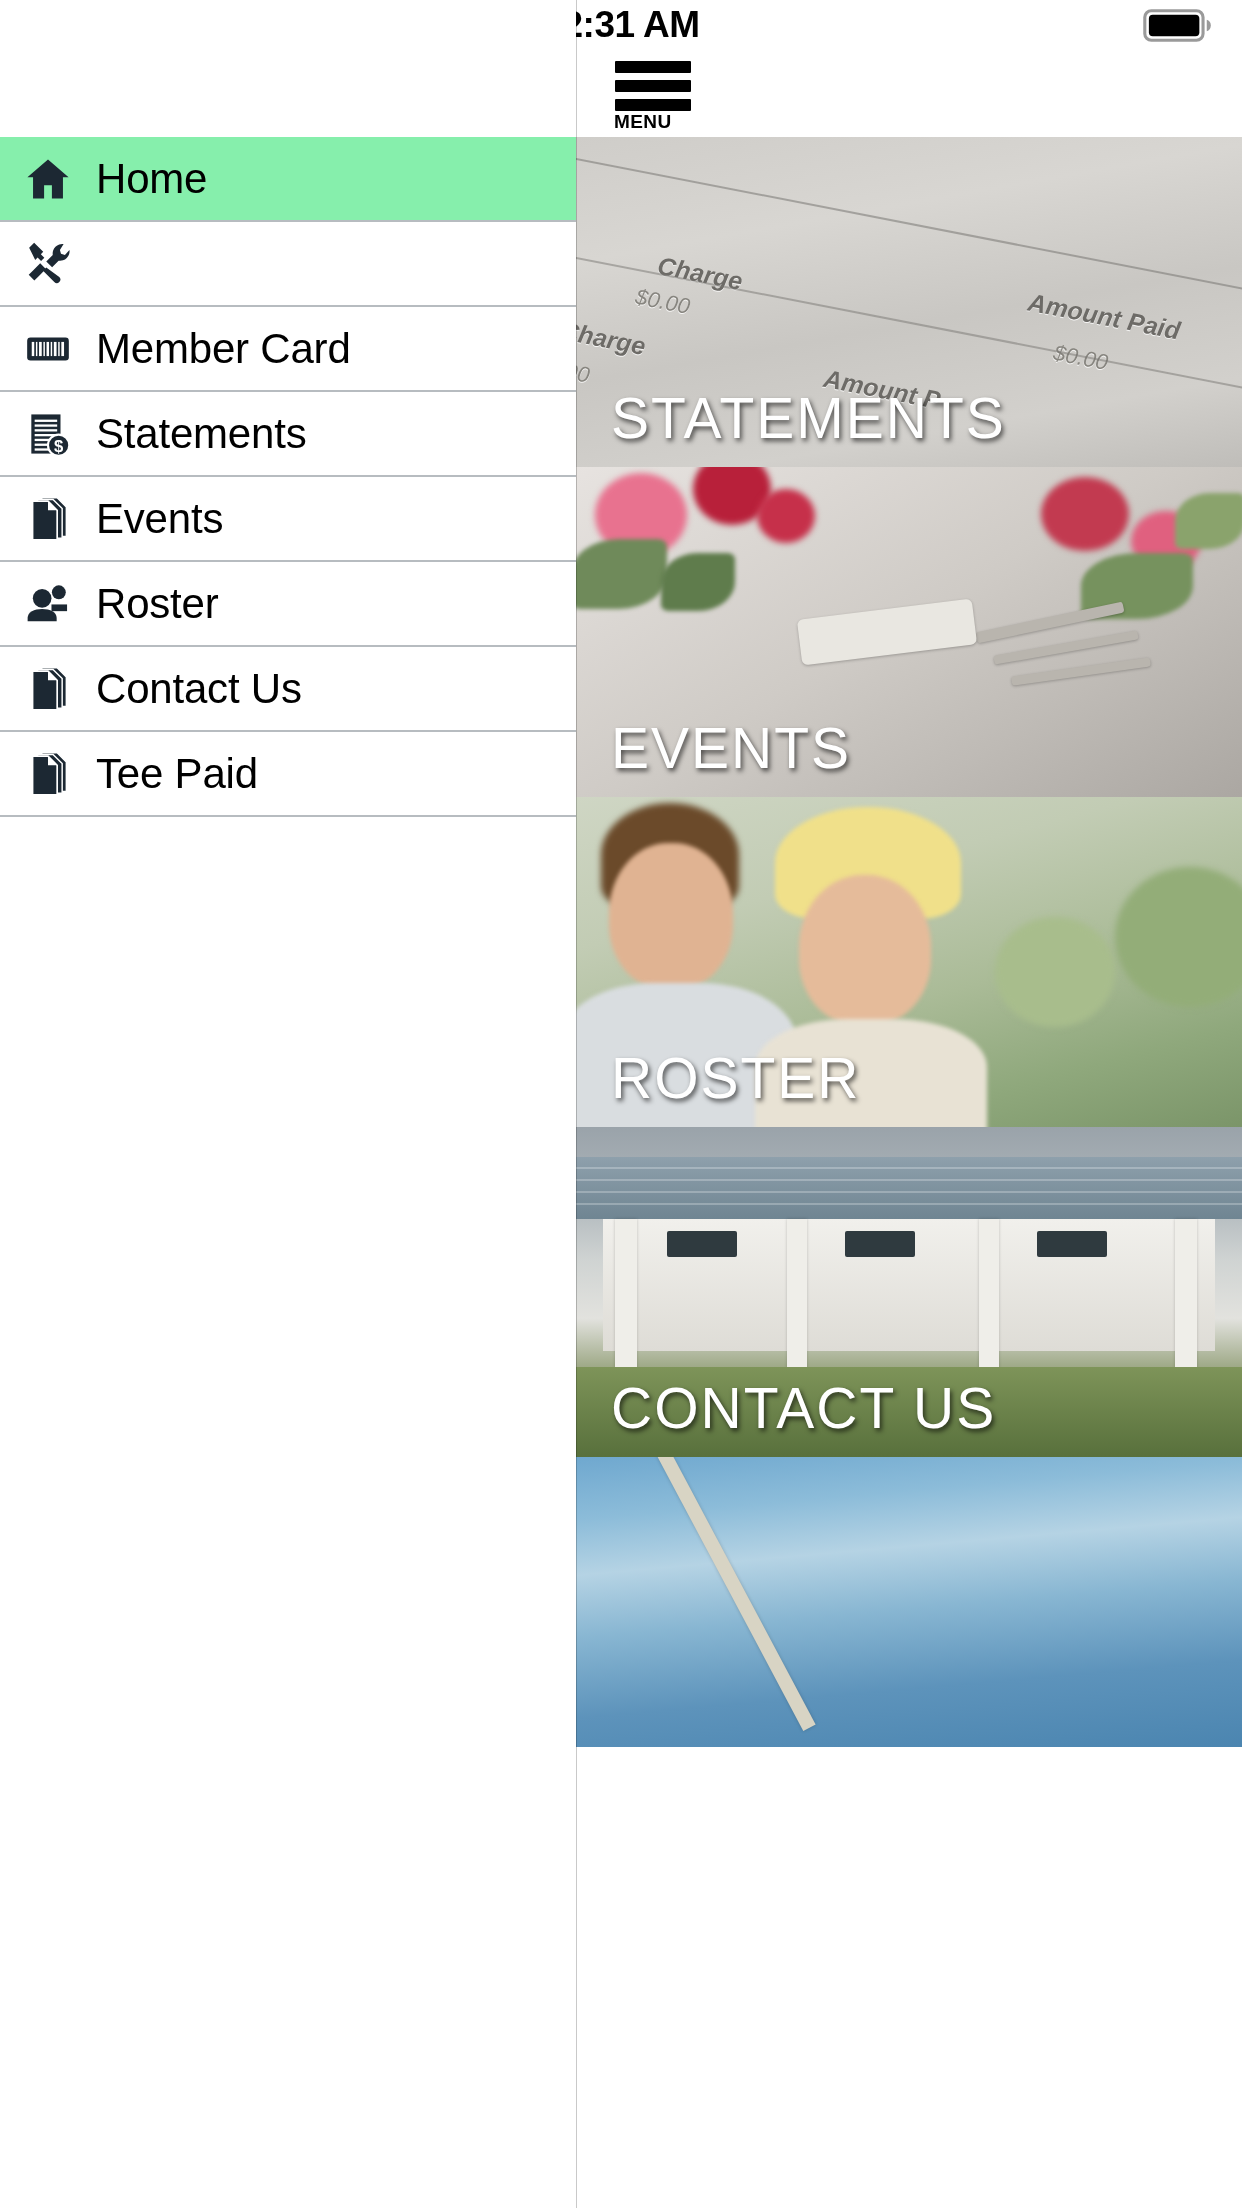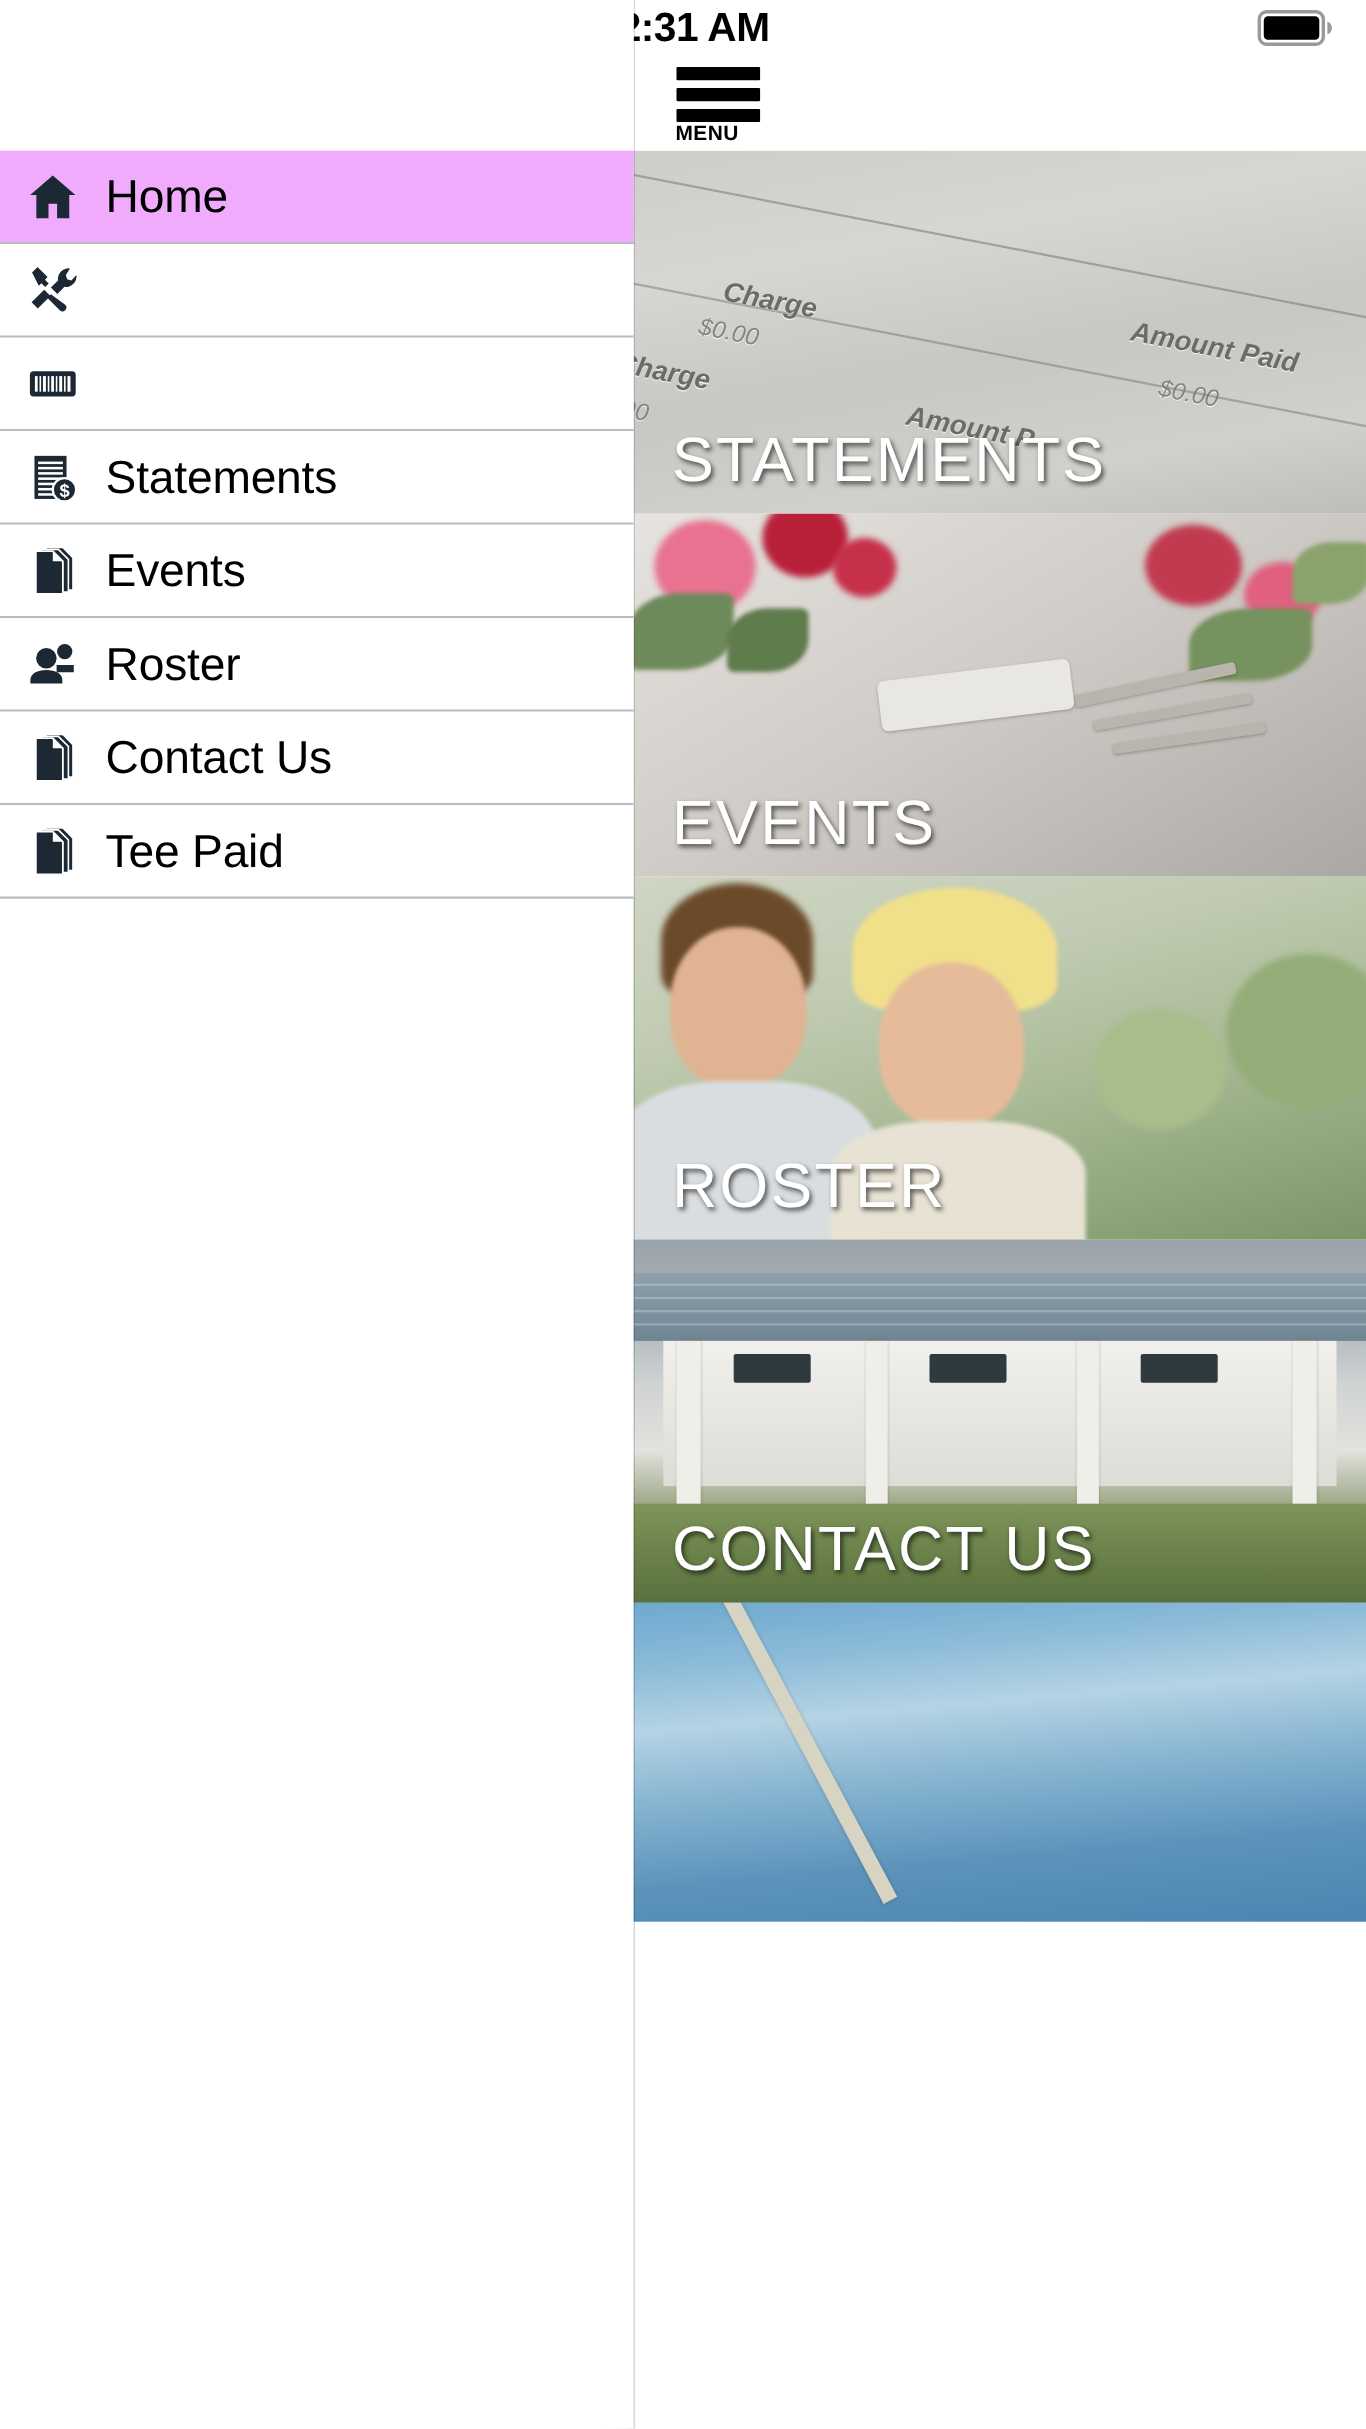--- a/index.html
+++ b/index.html
@@ -133,21 +133,21 @@
   }
   #drawer-top-spacer { height:137px; background:#ffffff; }
 
   .nav-item {
     position:relative; height:85px; width:576px;
     display:flex; align-items:center;
     background:#ffffff;
     border-bottom:2px solid #b7bcc0;
     cursor:pointer;
   }
-  .nav-item.active { background:#f0abfc; }
+  .nav-item.active { background:#86efac; }
   .nav-icon {
     width:96px; min-width:96px; height:85px;
     display:flex; align-items:center; justify-content:center;
     color:#1c2833;
   }
   .nav-label {
     font-size:42px; color:#000000; letter-spacing:-0.2px;
   }
   svg { display:block; }
 </style>
@@ -269,20 +269,21 @@
           <rect x="7.7" y="8.6" width="1.3" height="6.8"></rect>
           <rect x="9.8" y="8.6" width="0.7" height="6.8"></rect>
           <rect x="11.3" y="8.6" width="1.2" height="6.8"></rect>
           <rect x="13.3" y="8.6" width="0.7" height="6.8"></rect>
           <rect x="14.8" y="8.6" width="1.3" height="6.8"></rect>
           <rect x="16.9" y="8.6" width="0.7" height="6.8"></rect>
           <rect x="18.4" y="8.6" width="1.3" height="6.8"></rect>
         </g>
       </svg>
     </span>
+    <span class="nav-label">Member Card</span>
   </div>
 
   <div class="nav-item">
     <span class="nav-icon">
       <svg width="50" height="50" viewBox="0 0 24 24">
         <rect x="4" y="2.6" width="14" height="18.8" fill="#1c2833"></rect>
         <g fill="#ffffff">
           <rect x="5.6" y="5.1" width="10.8" height="1.1"></rect>
           <rect x="5.6" y="7.4" width="10.8" height="1.1"></rect>
           <rect x="5.6" y="9.7" width="10.8" height="1.1"></rect>

